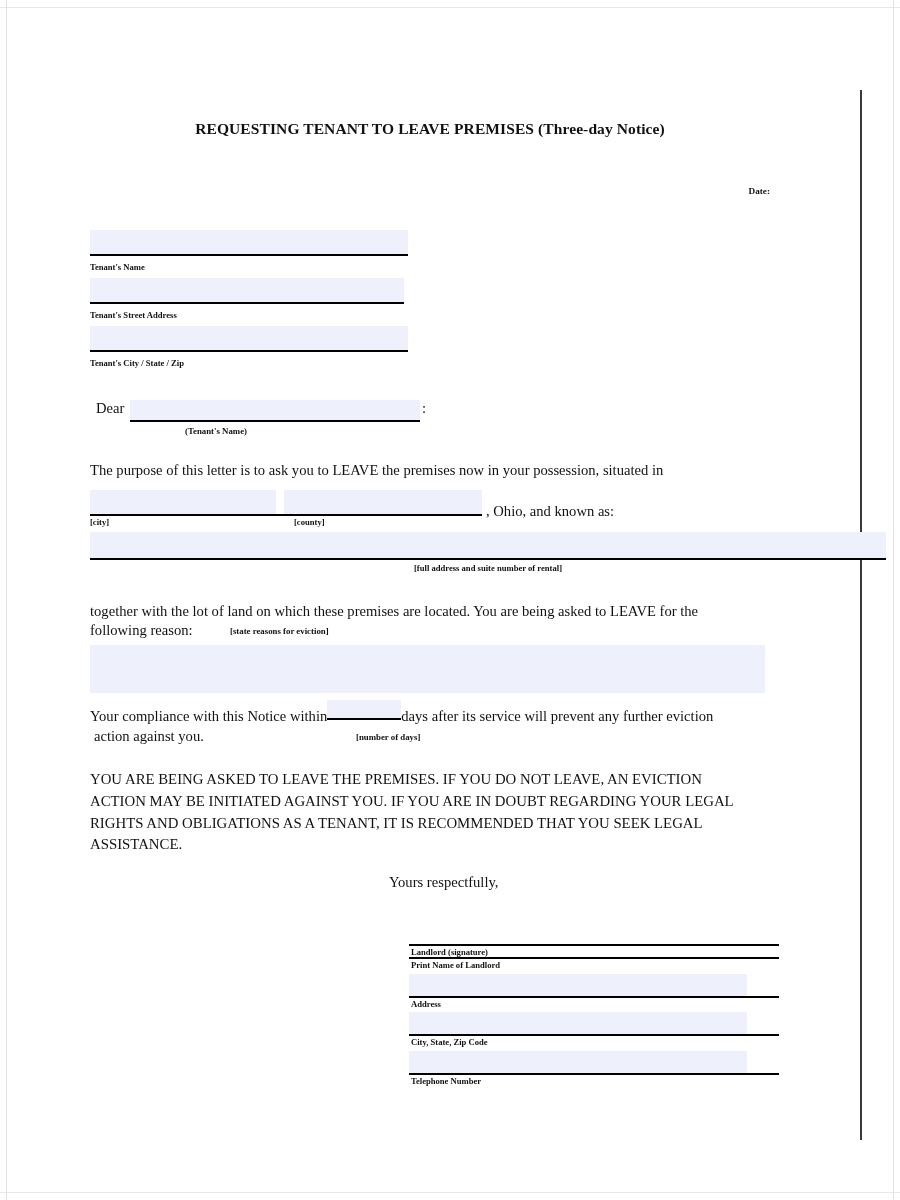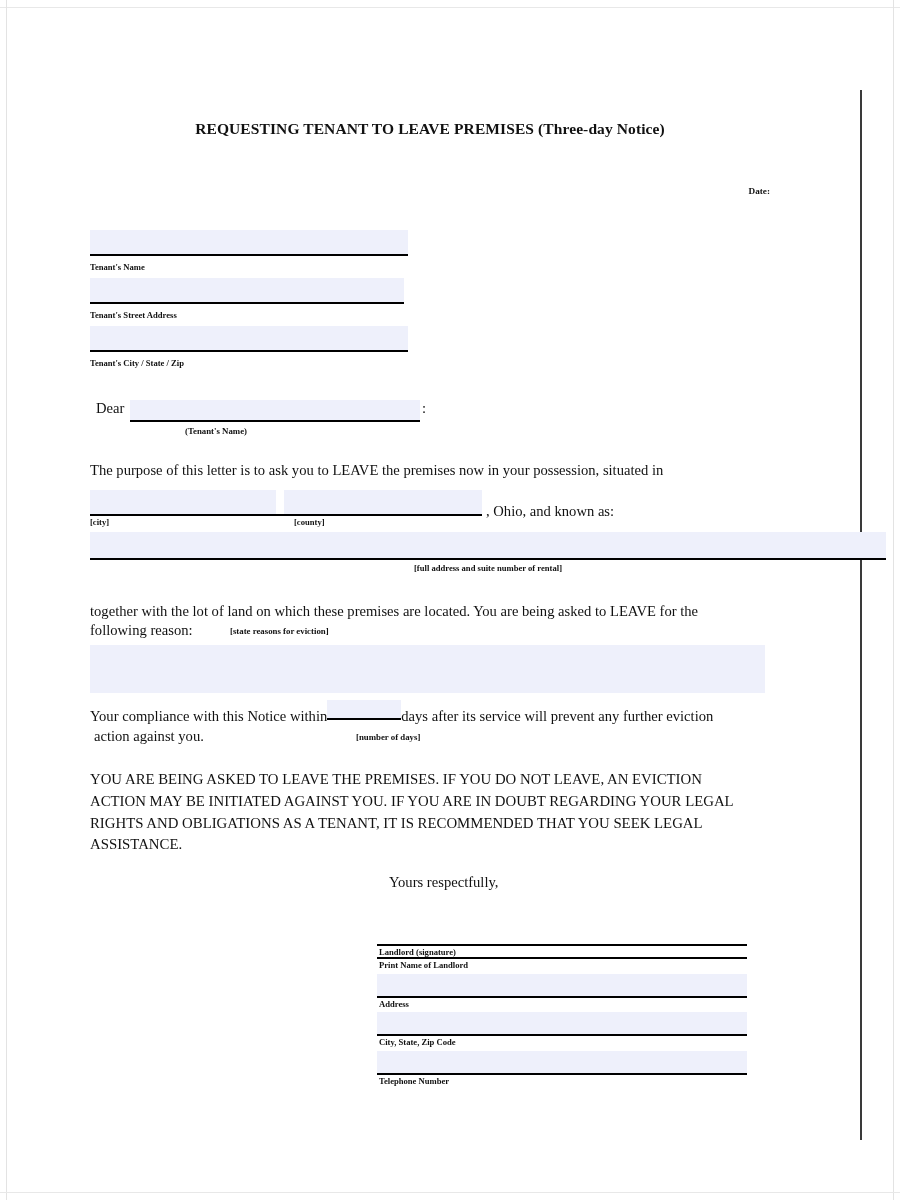--- a/index.html
+++ b/index.html
@@ -280,21 +280,21 @@
     left: 389px; top: 874px;
     font-size: 14.6px;
   }
 
   
   .sig-block {
     position: absolute;
     left: 377px; top: 944px;
     width: 370px;
   }
-  .sig-field { margin-bottom: 0px; }
+  .sig-field { margin-bottom: 0px; margin-left: 32px; }
   .sig-field .rule { width: 370px; }
   .sig-field .caption { margin: 2px 0 0 2px; }
   .sig-field .fill { height: 22px; margin-top: 3px; }
 </style>
 </head>
 <body>
 
 <div class="page">
   <div class="edge-top"></div>
   <div class="edge-left"></div>

